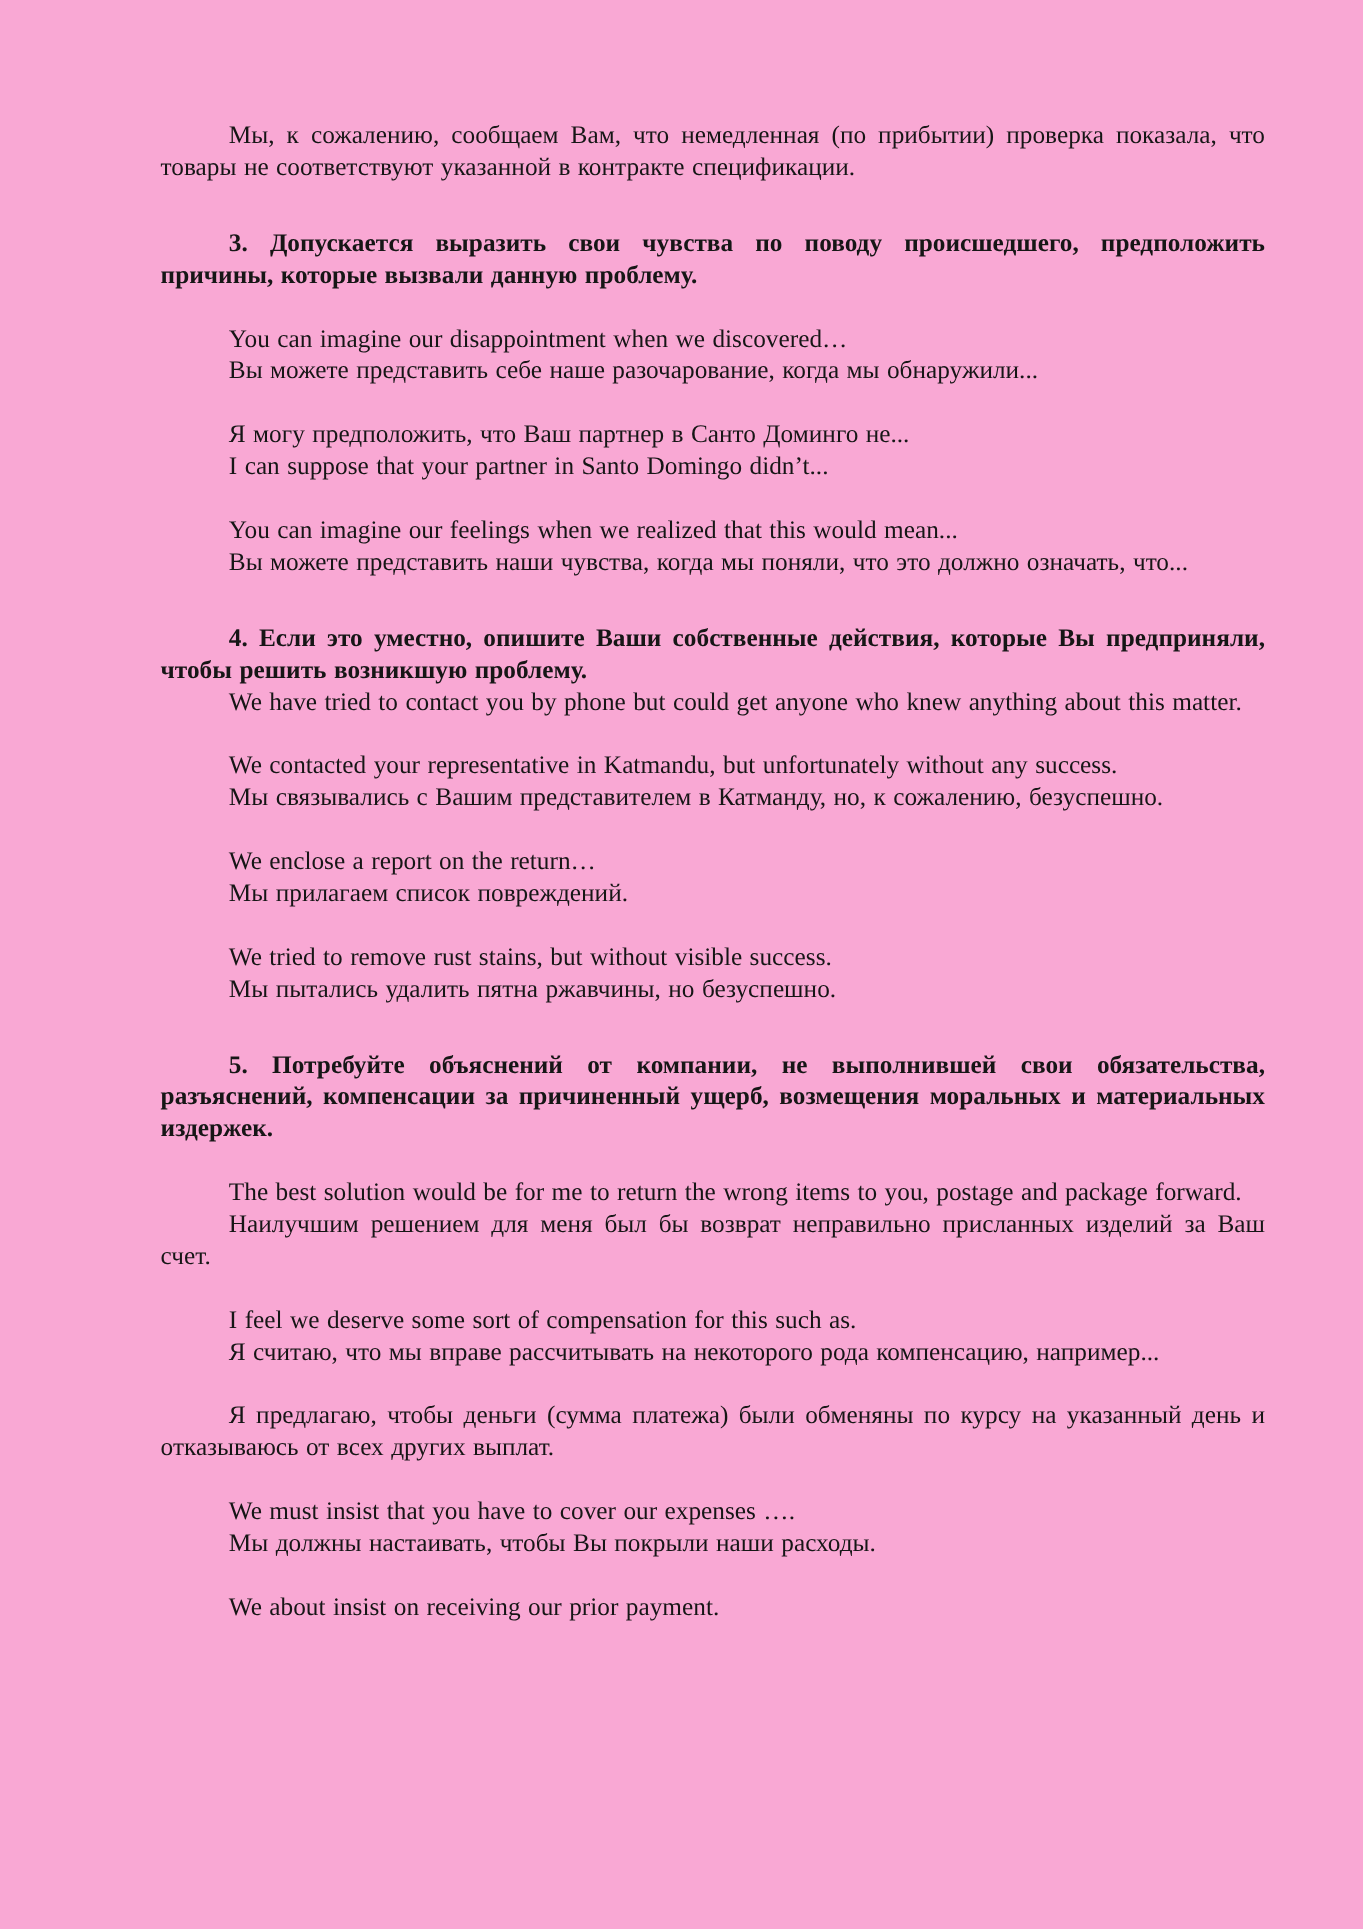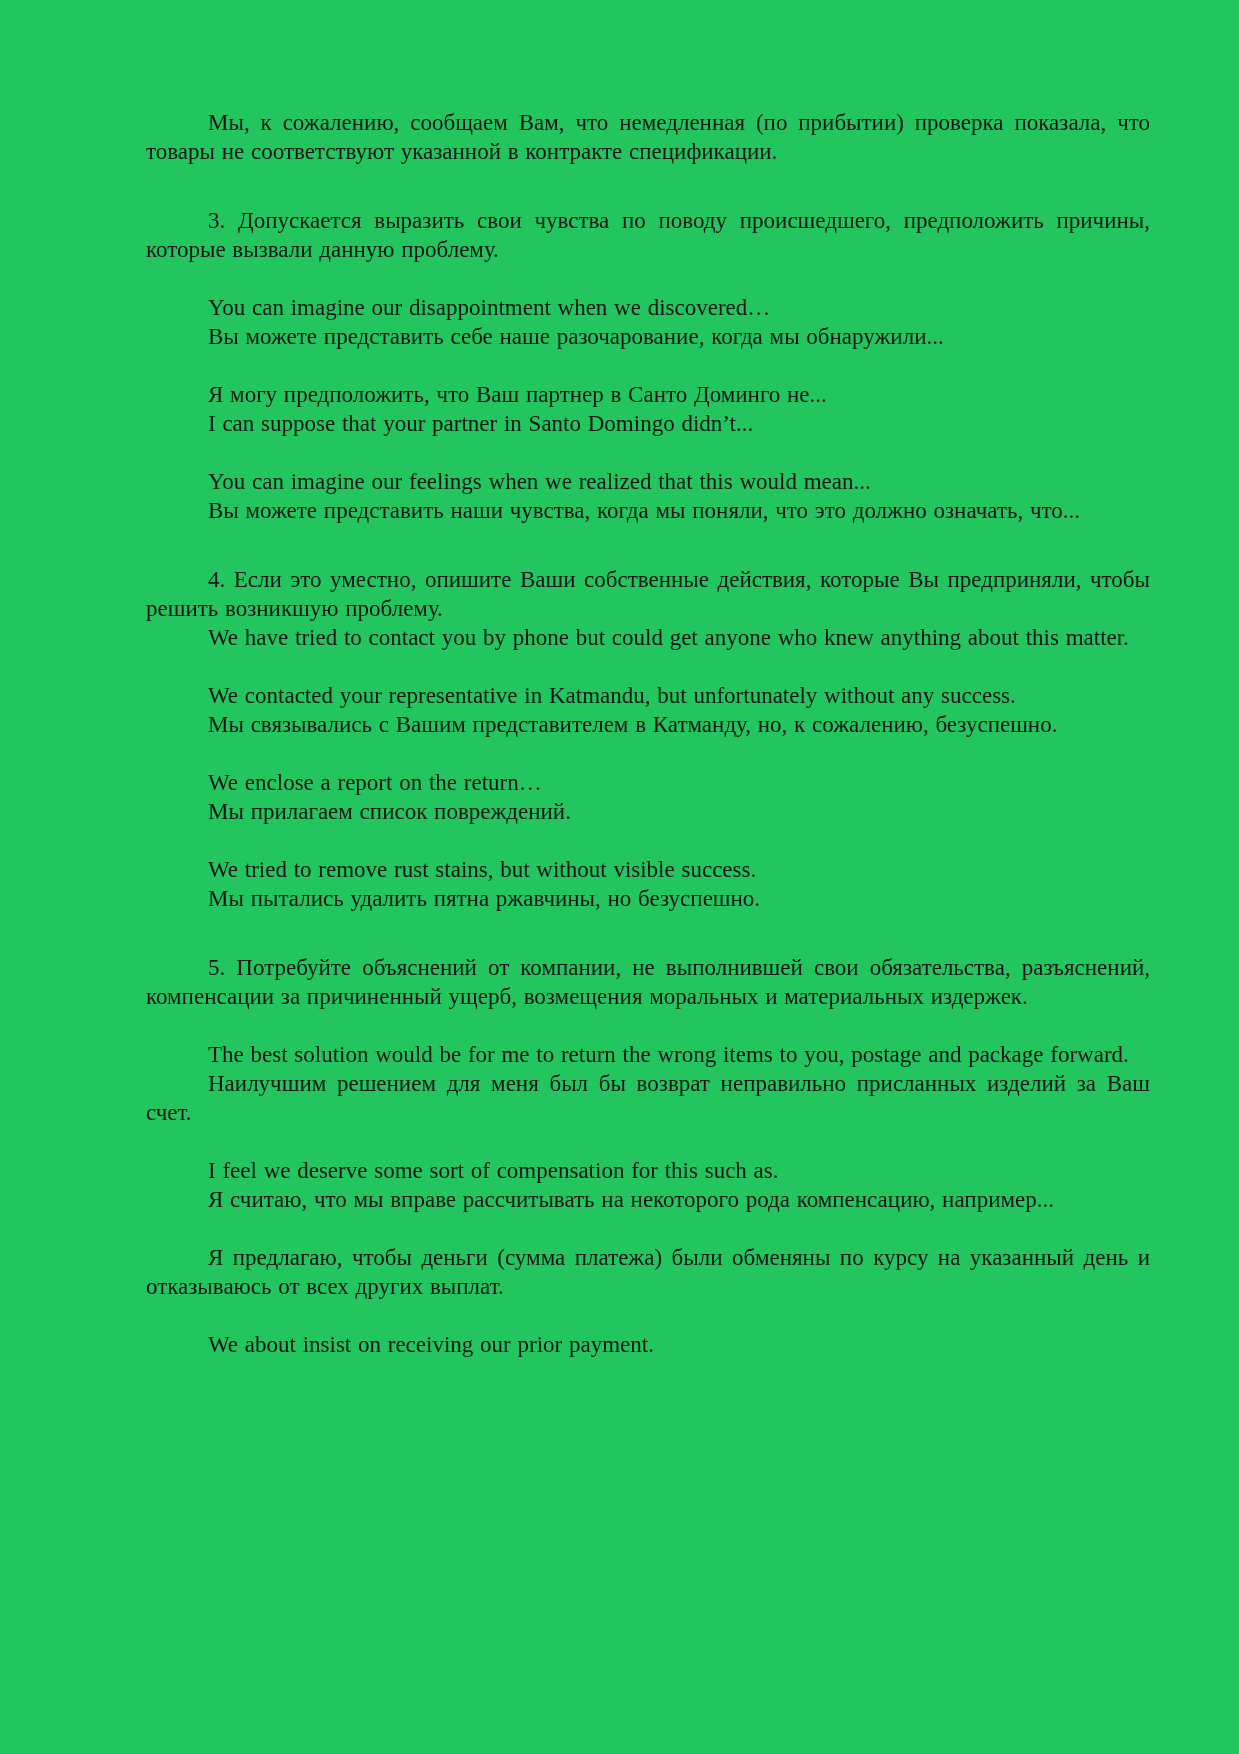--- a/index.html
+++ b/index.html
@@ -5,21 +5,21 @@
   html, body {
     margin: 0;
     padding: 0;
     background: #e8e8e8;
   }
   .page {
     position: relative;
     width: 1239px;
     height: 1754px;
     margin: 0 auto;
-    background: #22c55e;
+    background: #f9a8d4;
     overflow: hidden;
   }
   .content {
     position: absolute;
     top: 108px;
     left: 146px;
     right: 89px;
     bottom: 0;
     font-family: "Liberation Serif", "DejaVu Serif", serif;
     font-size: 23px;
@@ -30,21 +30,21 @@
     margin-top: 29px;
   }
   p.para {
     margin: 0;
     padding: 0;
     text-indent: 62px;
     text-align: justify;
     word-spacing: 1px;
   }
   p.para.bold {
-    font-weight: normal;
+    font-weight: bold;
     margin-top: 40px;
   }
 </style>
 </head>
 <body>
 
 <div class="page">
   <div class="content" id="doc">
       <div class="group">
         <p class="para">Мы, к сожалению, сообщаем Вам, что немедленная (по прибытии) проверка показала, что товары не соответствуют указанной в контракте спецификации.</p>
@@ -88,16 +88,20 @@
         <p class="para">Наилучшим решением для меня был бы возврат неправильно присланных изделий за Ваш счет.</p>
       </div>
       <div class="group">
         <p class="para">I feel we deserve some sort of compensation for this such as.</p>
         <p class="para">Я считаю, что мы вправе рассчитывать на некоторого рода компенсацию, например...</p>
       </div>
       <div class="group">
         <p class="para">Я предлагаю, чтобы деньги (сумма платежа) были обменяны по курсу на указанный день и отказываюсь от всех других выплат.</p>
       </div>
       <div class="group">
+        <p class="para">We must insist that you have to cover our expenses ….</p>
+        <p class="para">Мы должны настаивать, чтобы Вы покрыли наши расходы.</p>
+      </div>
+      <div class="group">
         <p class="para">We about insist on receiving our prior payment.</p>
       </div>
     </div>
 </div>
 
 </body></html>

